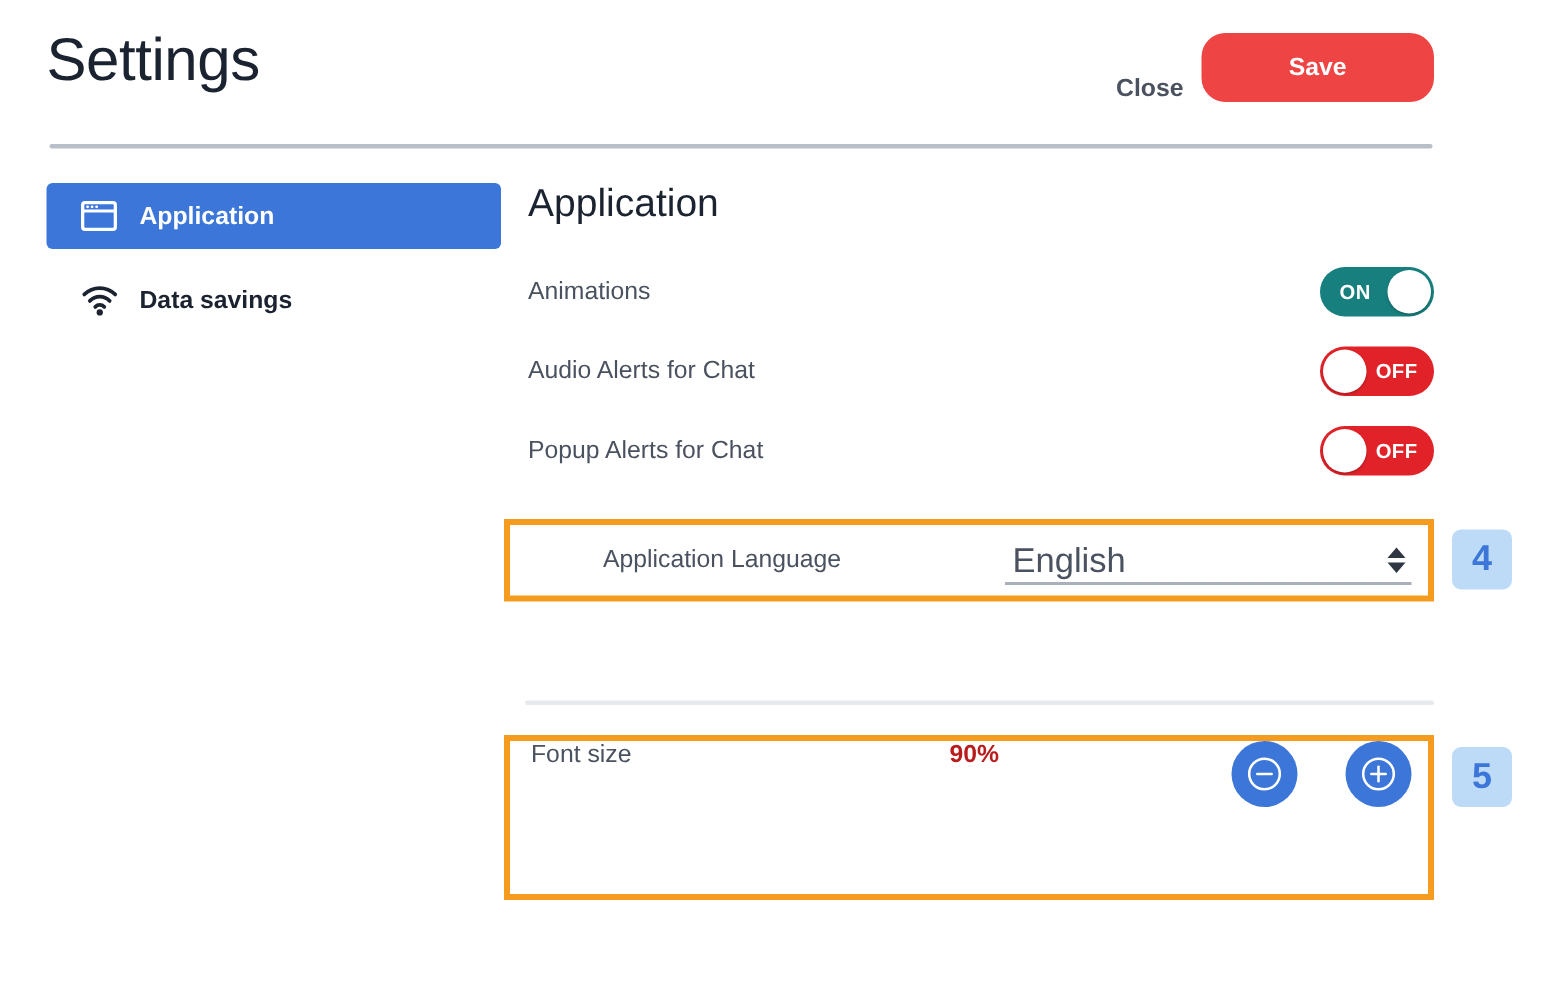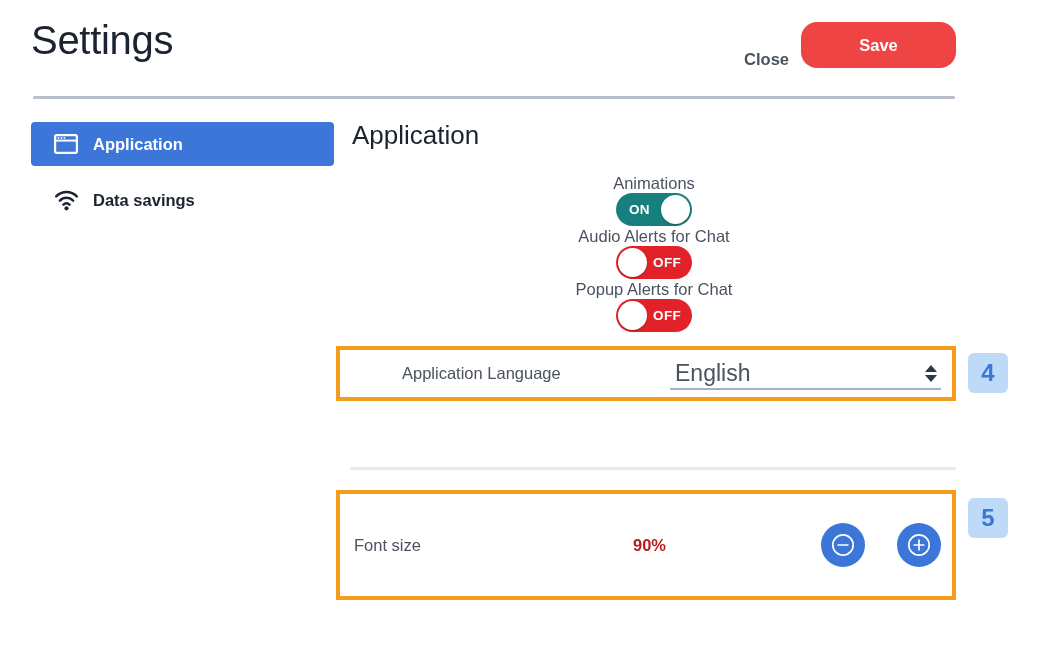--- a/index.html
+++ b/index.html
@@ -125,21 +125,20 @@
     margin: 0 0 22px 0;
   }
 
   .setting-row {
     position: relative;
     display: flex;
     align-items: center;
     height: 40px;
     margin-bottom: 13px;
     width: 604px;
-    flex-direction: column;
   }
   .setting-label {
     font-size: 16.5px;
     color: #4a5260;
     flex: 1;
     white-space: nowrap;
   }
 
   
   .toggle {
@@ -240,21 +239,21 @@
     border-right: 6px solid transparent;
   }
   .spinner .up   { border-bottom: 7px solid #2f3742; }
   .spinner .down { border-top: 7px solid #2f3742; }
 
   .font-inner {
     position: absolute;
     left: 0; top: 0;
     width: 100%; height: 100%;
     display: flex;
-    align-items: center;
+    align-items: flex-start;
     padding-left: 14px;
   }
   .font-label {
     font-size: 16.5px;
     color: #4a5260;
     white-space: nowrap;
   }
   .font-value {
     position: absolute;
     left: 293px;

